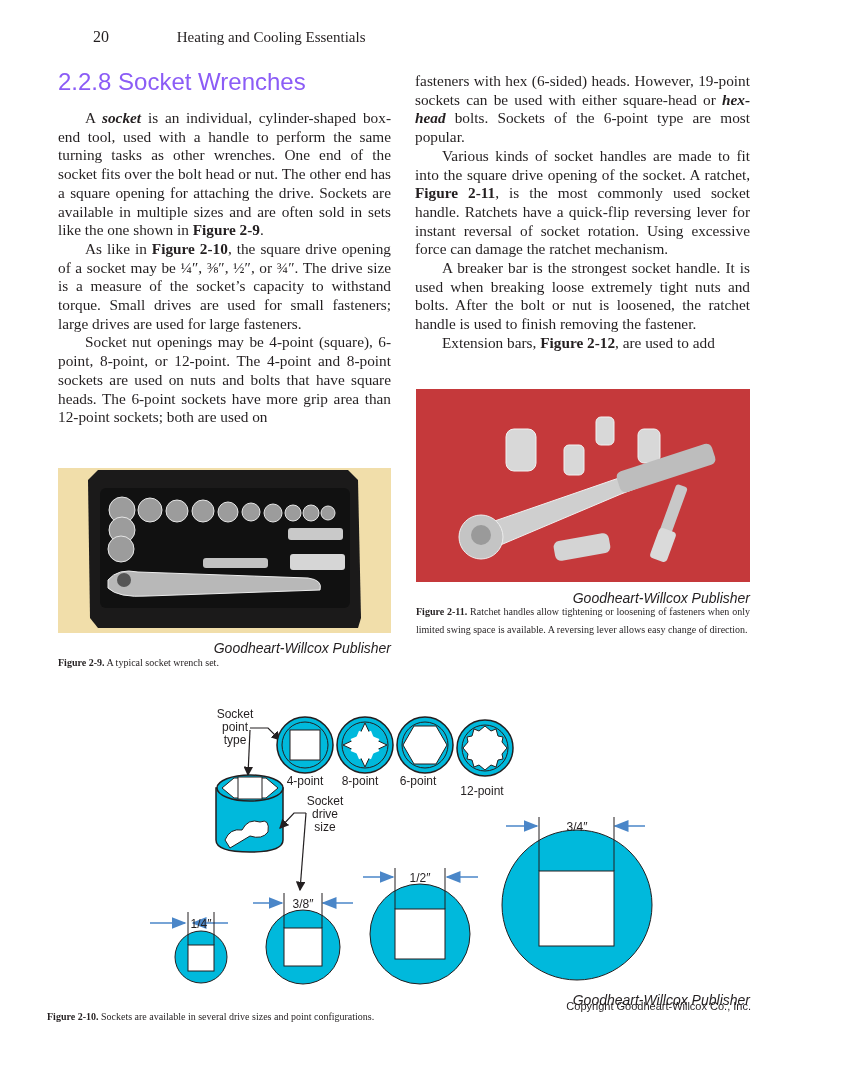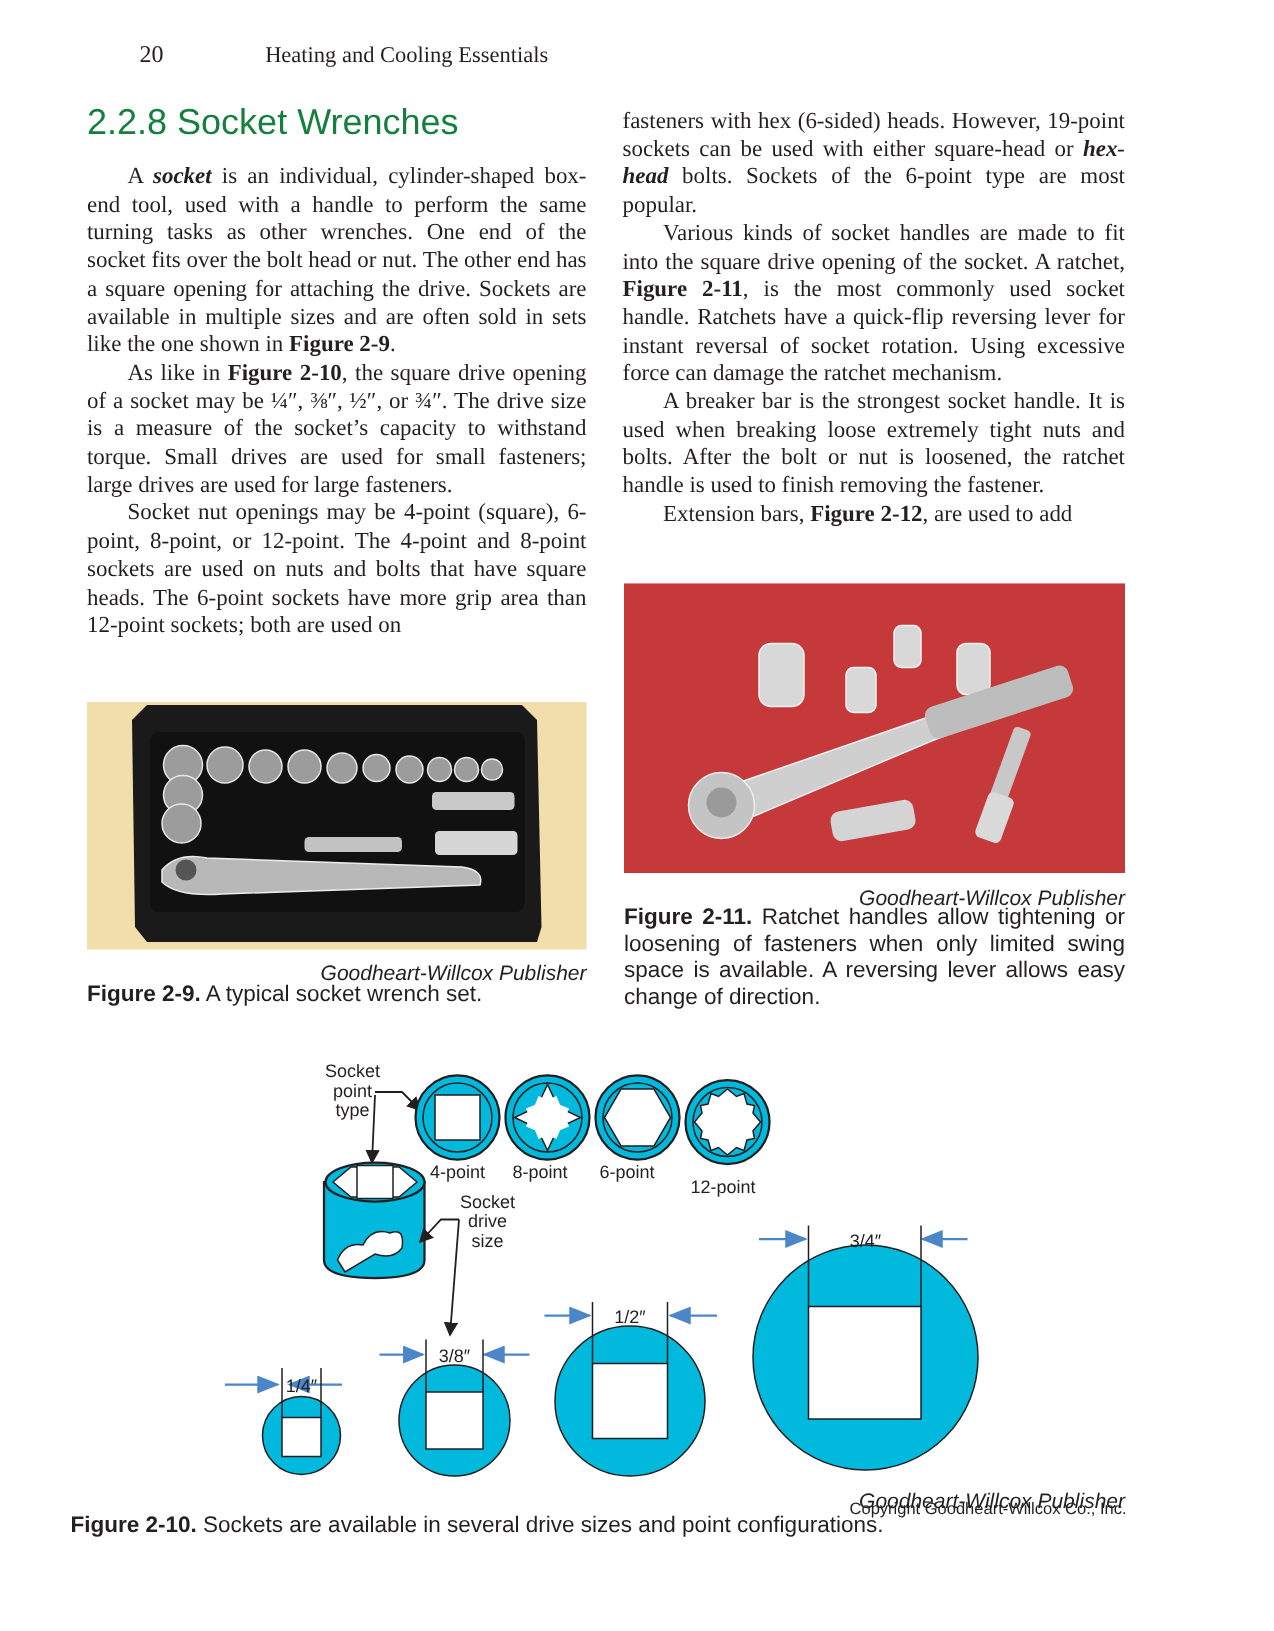--- a/index.html
+++ b/index.html
@@ -1,34 +1,34 @@
 <!DOCTYPE html>
 <html><head>
 <meta charset="utf-8">
 <style>
   html, body { margin:0; padding:0; background:#ffffff; }
   body { width:849px; height:1087px; position:relative; overflow:hidden; color:#231f20; }
 
   .running-head { position:absolute; top:28px; left:58px; font-family:"Liberation Serif", serif; font-size:15px;margin-left:35px; }
   .running-head .page-num { display:inline-block; width:80px; font-size:16px; }
 
-  .section-title { position:absolute; left:58px; top:68px; font-family:"Liberation Sans", sans-serif; font-size:24px; color:#15803d; margin:0; font-weight:normal; }
+  .section-title { position:absolute; left:58px; top:68px; font-family:"Liberation Sans", sans-serif; font-size:24px; color:#8b5cf6; margin:0; font-weight:normal; }
 
   .col { position:absolute; font-family:"Liberation Serif", serif; font-size:15.3px; line-height:18.7px; text-align:justify; }
   .col p { margin:0; text-indent:27px; }
   .col p.noindent { text-indent:0; }
   .col-left { left:58px; top:109px; width:333px; }
   .col-right { left:415px; top:72px; width:335px; }
 
   .figure-photo { position:absolute; overflow:hidden; }
   .fig29 { left:58px; top:468px; width:333px; height:165px; background:#f3e2ae; }
   .fig211 { left:416px; top:389px; width:334px; height:193px; background:#c43a3b; }
 
   .credit { position:absolute; font-family:"Liberation Sans", sans-serif; font-style:italic; font-size:14px; color:#231f20; text-align:right; }
-  .caption { position:absolute; font-family:Liberation Sans, sans-serif; font-size:15px; line-height:17.5px; text-align:justify; }
+  .caption { position:absolute; font-family:Liberation Serif, serif; font-size:10px; line-height:17.5px; text-align:justify; }
   .caption b { font-weight:bold; }
 
   .diagram { position:absolute; left:150px; top:700px; width:520px; height:290px; }
   .diagram svg text { font-family:"Liberation Sans", sans-serif; font-size:12px; fill:#231f20; }
 
   .copyright { position:absolute; right:98px; top:1000px; font-family:"Liberation Sans", sans-serif; font-size:11px;margin-left:18px; }
 </style>
 </head>
 <body>
 

